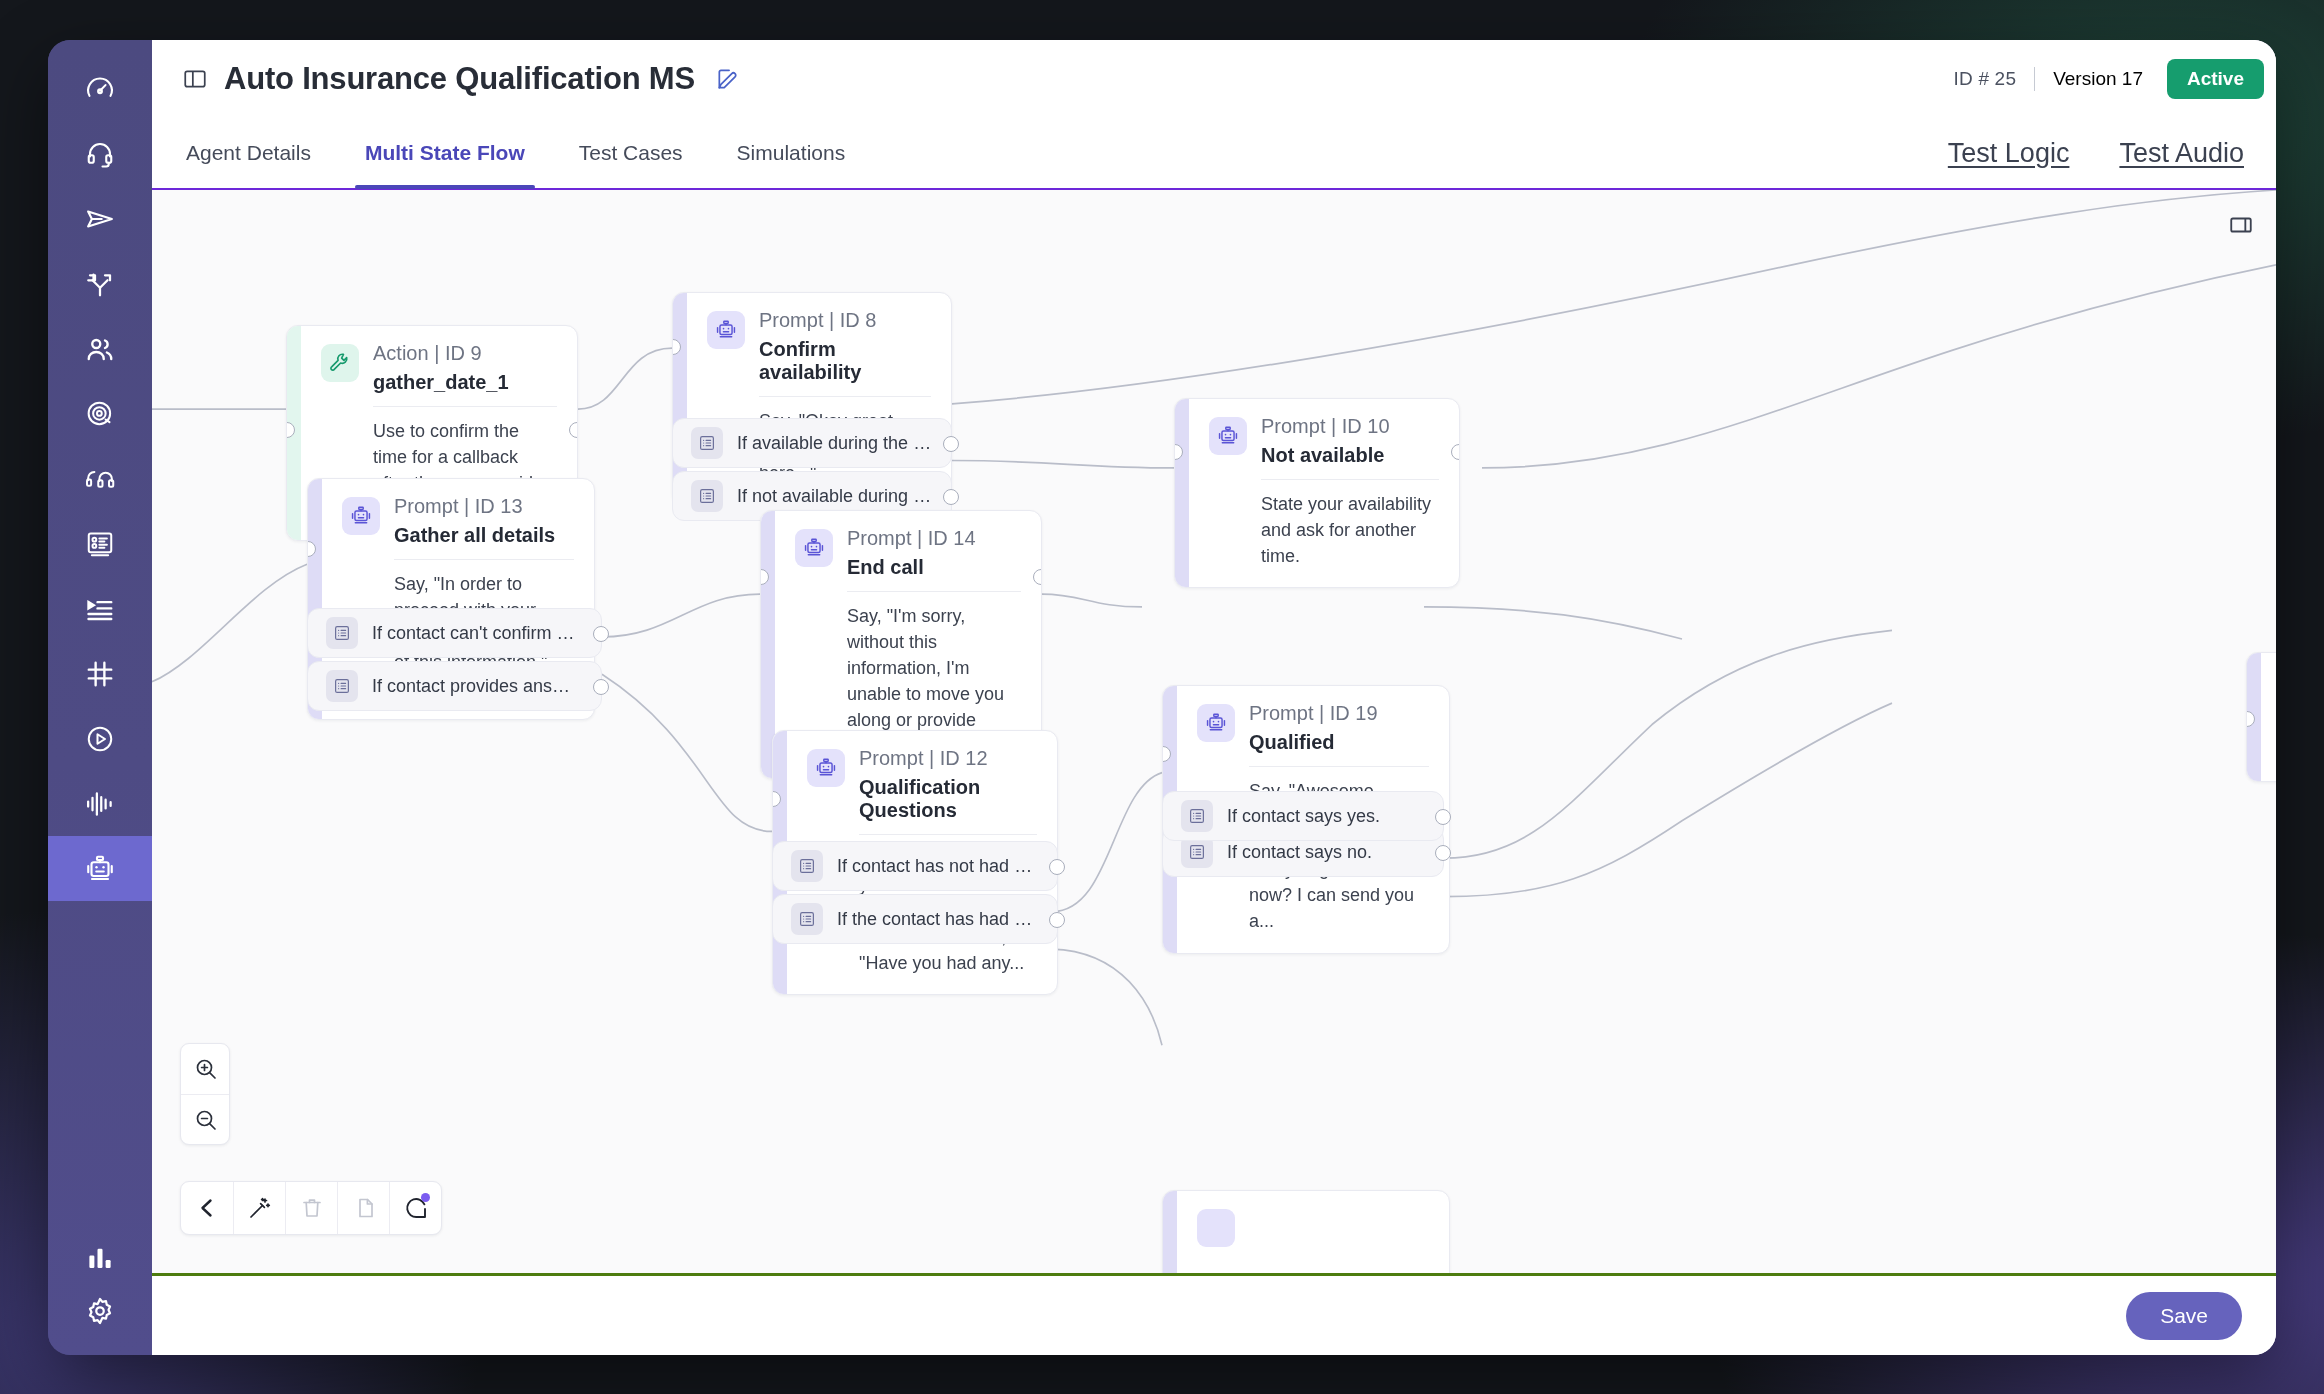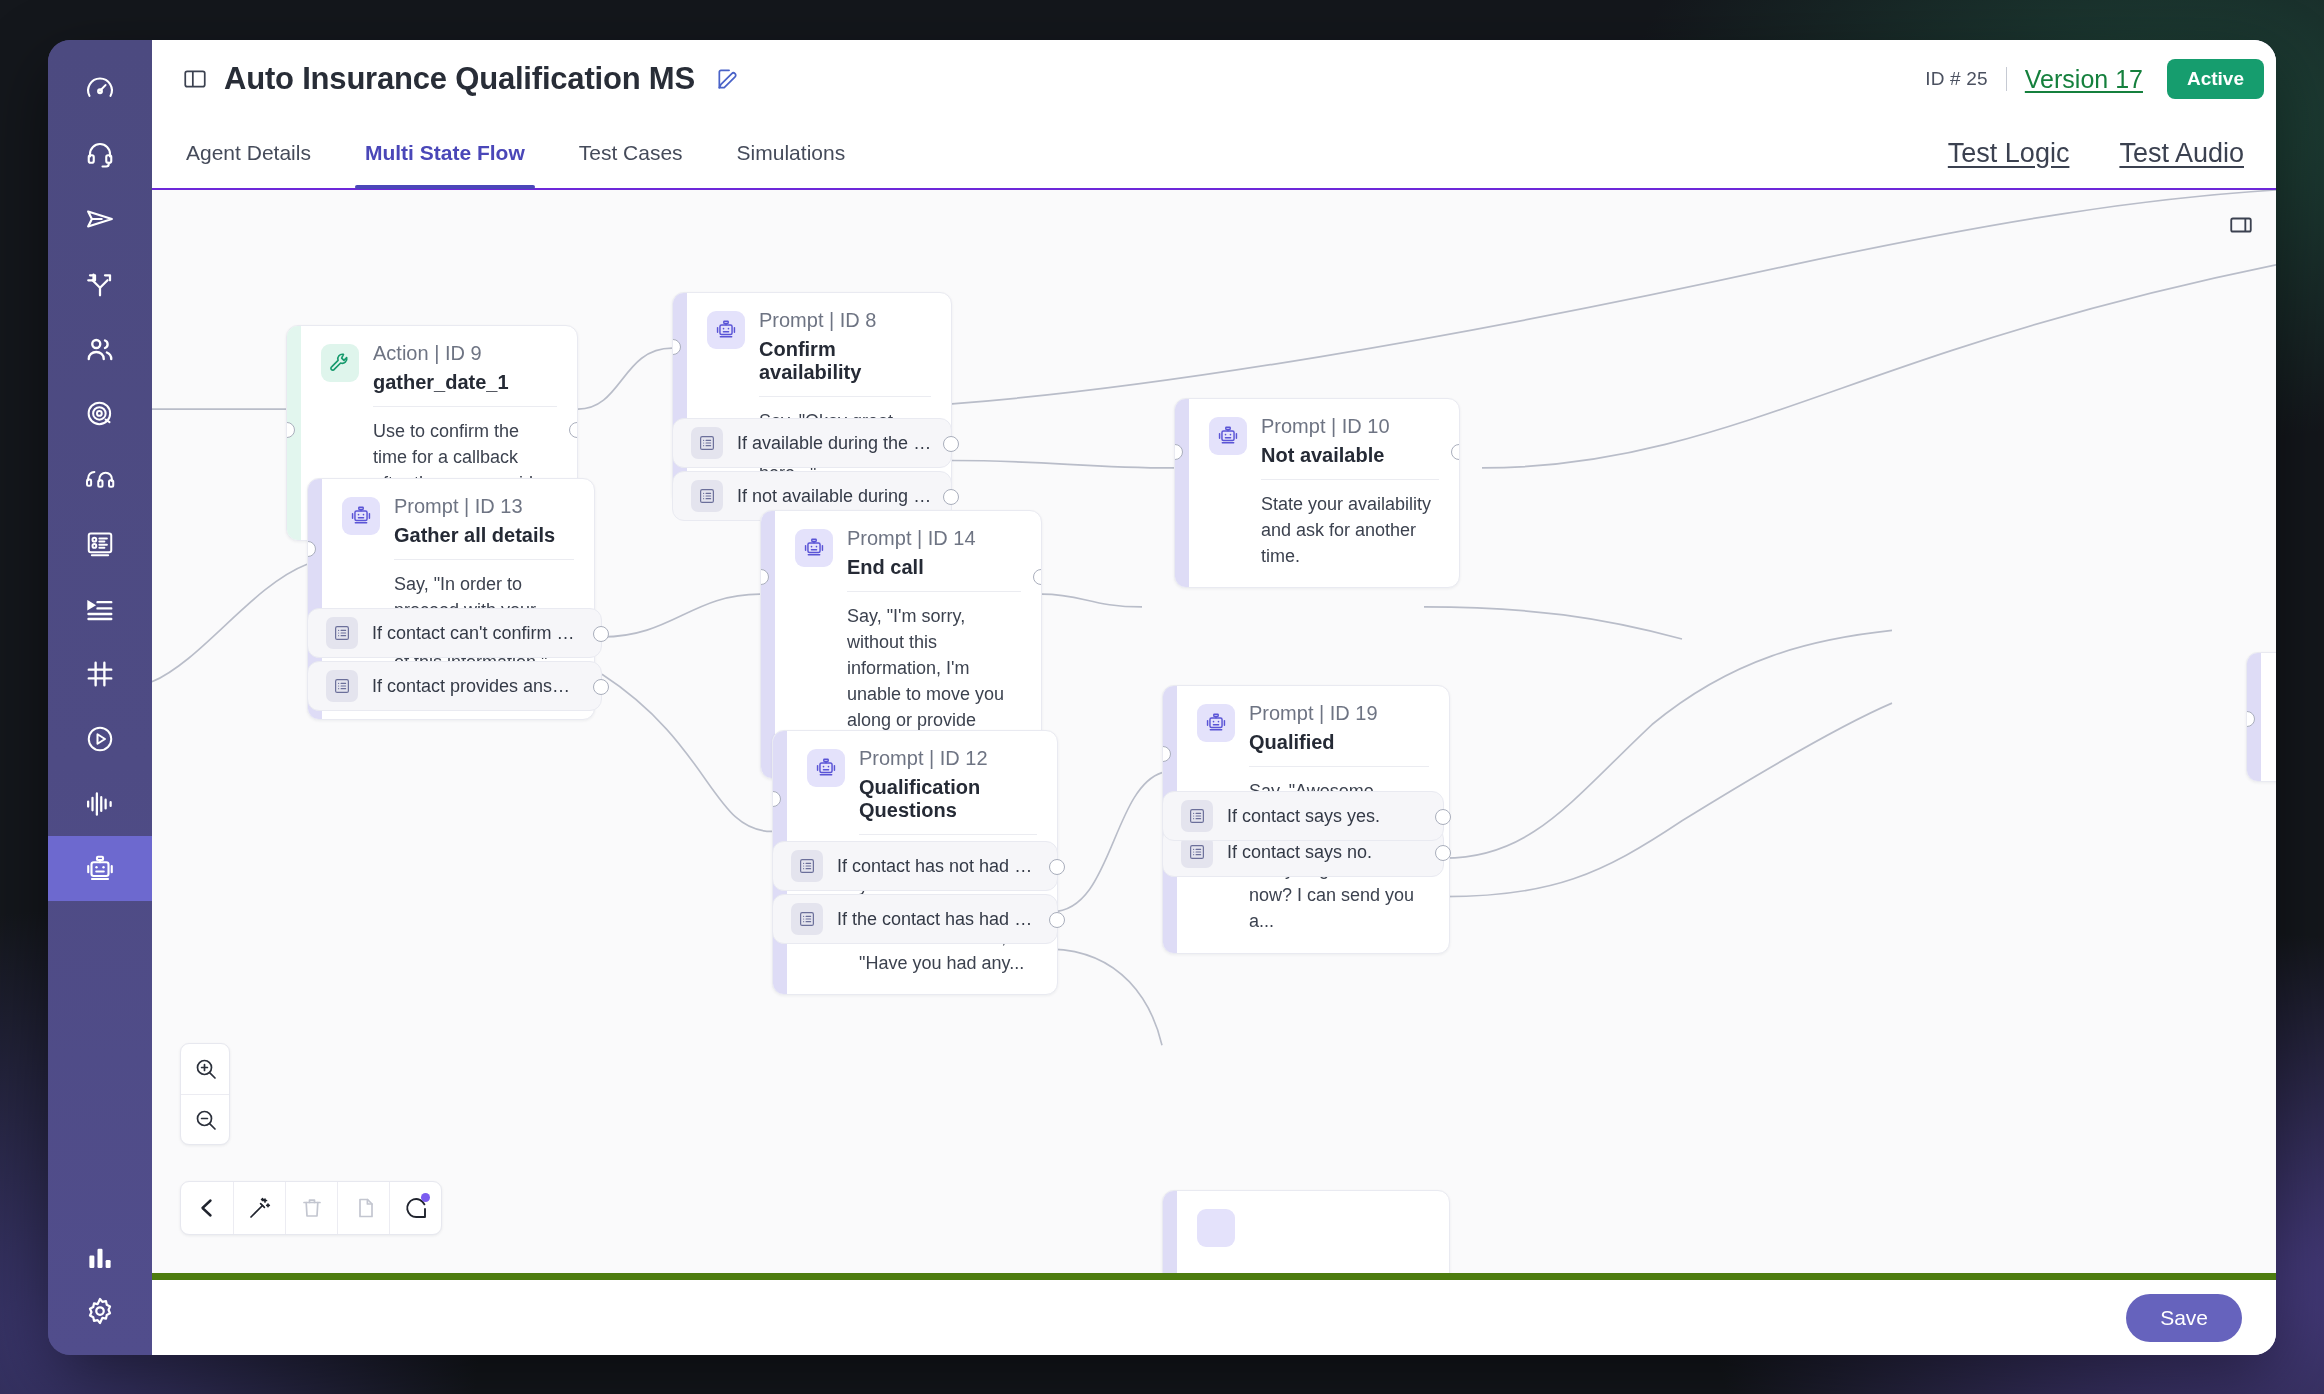--- a/index.html
+++ b/index.html
@@ -69,21 +69,21 @@
   #panel-collapse-icon { width: 26px; height: 26px; margin-right: 16px; cursor: pointer; flex:0 0 26px;}
   #page-title {
     font-size: 31px; font-weight: 700; color: #282d37;
     letter-spacing: -0.2px; white-space: nowrap;
   }
   #edit-title-icon { width: 26px; height: 26px; margin-left: 20px; cursor: pointer; flex:0 0 26px;}
   .hdr-right { margin-left: auto; display: flex; align-items: center; gap: 18px; }
   #id-label { font-size: 19px; color: #4b5160; letter-spacing: .2px; }
   .hdr-divider { width: 1px; height: 24px; background: #c6cad3; }
   #version-link {
-    font-size: 25px; color: #15803d; text-decoration: underline;
+    font-size: 19px; color: #000000; 
     text-underline-offset: 3px; cursor: pointer;
   }
   #status-badge {
     background: #169d6e; color: #fff; font-size: 19px; font-weight: 600;
     border-radius: 8px; padding: 9px 20px; margin-left: 6px; cursor: pointer;
   }
 
   
   #tabbar {
     height: 72px; flex: 0 0 72px;
@@ -208,21 +208,21 @@
   .tb-btn + .tb-btn { border-left: 1px solid #ececf2; }
   .tb-btn svg { width: 24px; height: 24px; display:block; }
   .tb-dot {
     position: absolute; top: 11px; right: 11px;
     width: 9px; height: 9px; border-radius: 50%; background: #7b5cf0;
   }
 
   
   #footer {
     height: 82px; flex: 0 0 82px;
-    background: #fff; border-top: 7px solid #4d7c0f;
+    background: #fff; border-top: 3px solid #4d7c0f;
     display: flex; align-items: center; justify-content: flex-end;
     padding-right: 34px;
   }
   #save-button {
     background: #6663bd; color: #fff;
     font-size: 21px; font-weight: 500;
     border: none; border-radius: 24px;
     padding: 12px 34px; cursor: pointer;
     font-family: "Liberation Sans", sans-serif;
   }

